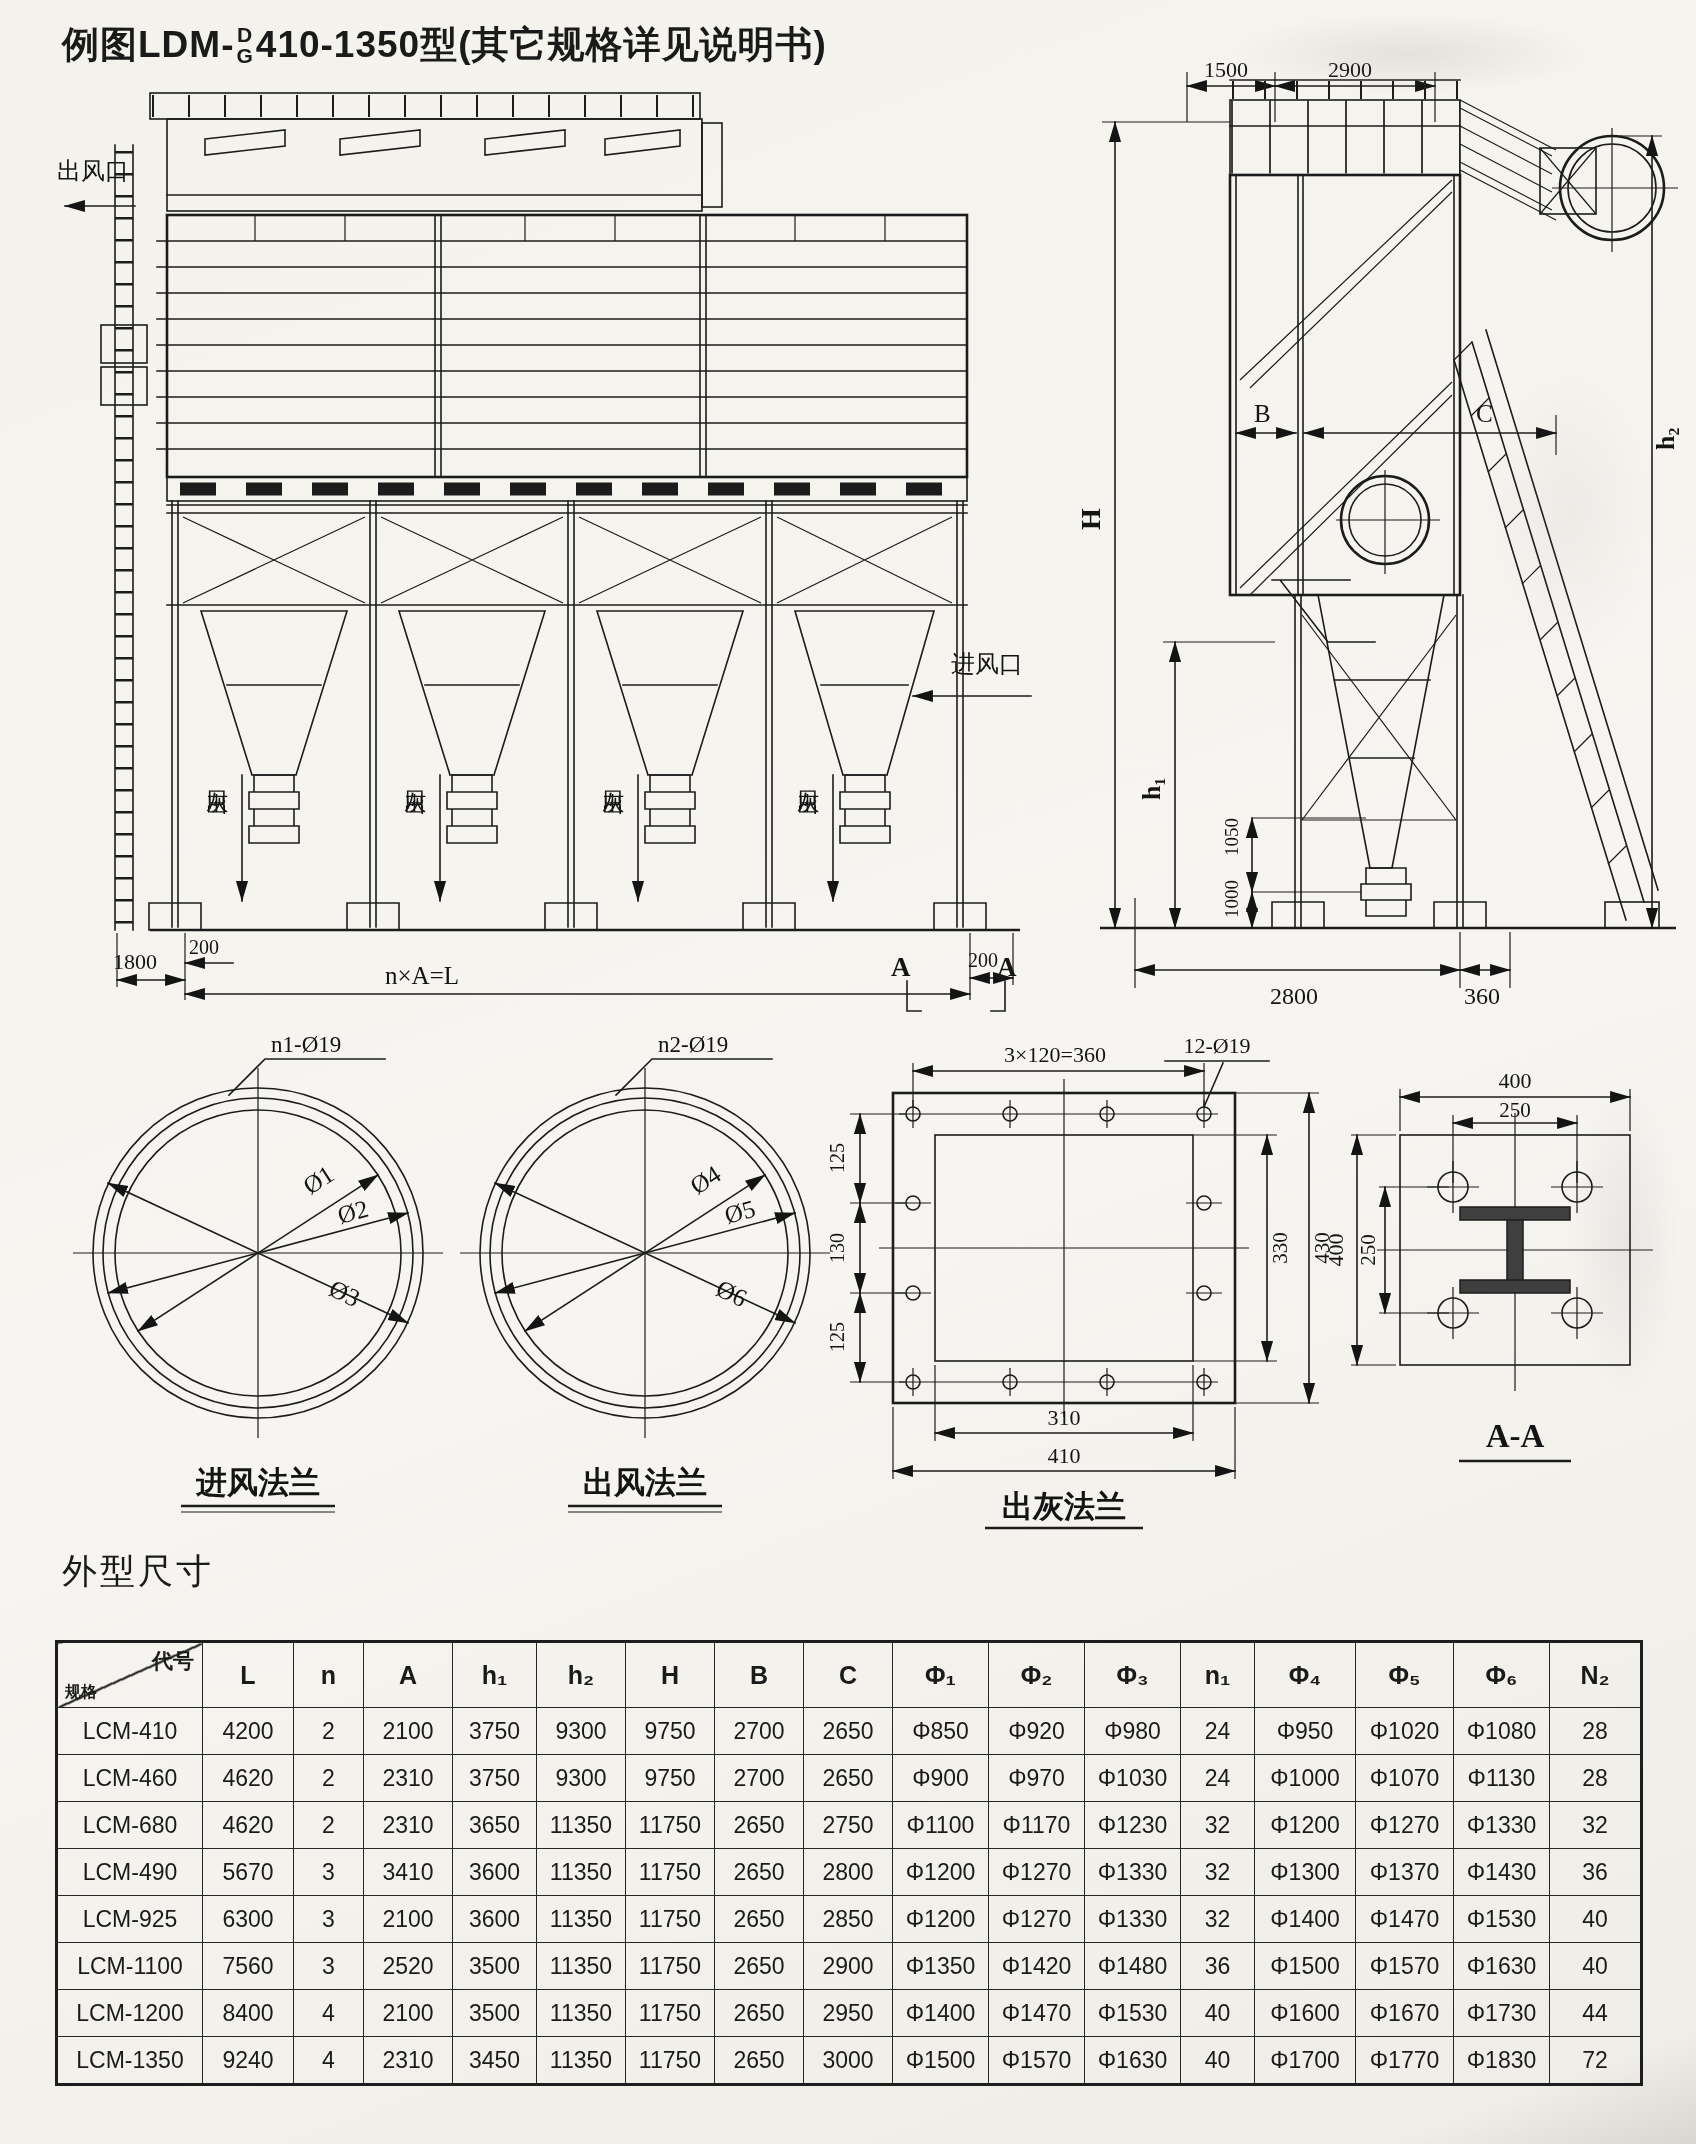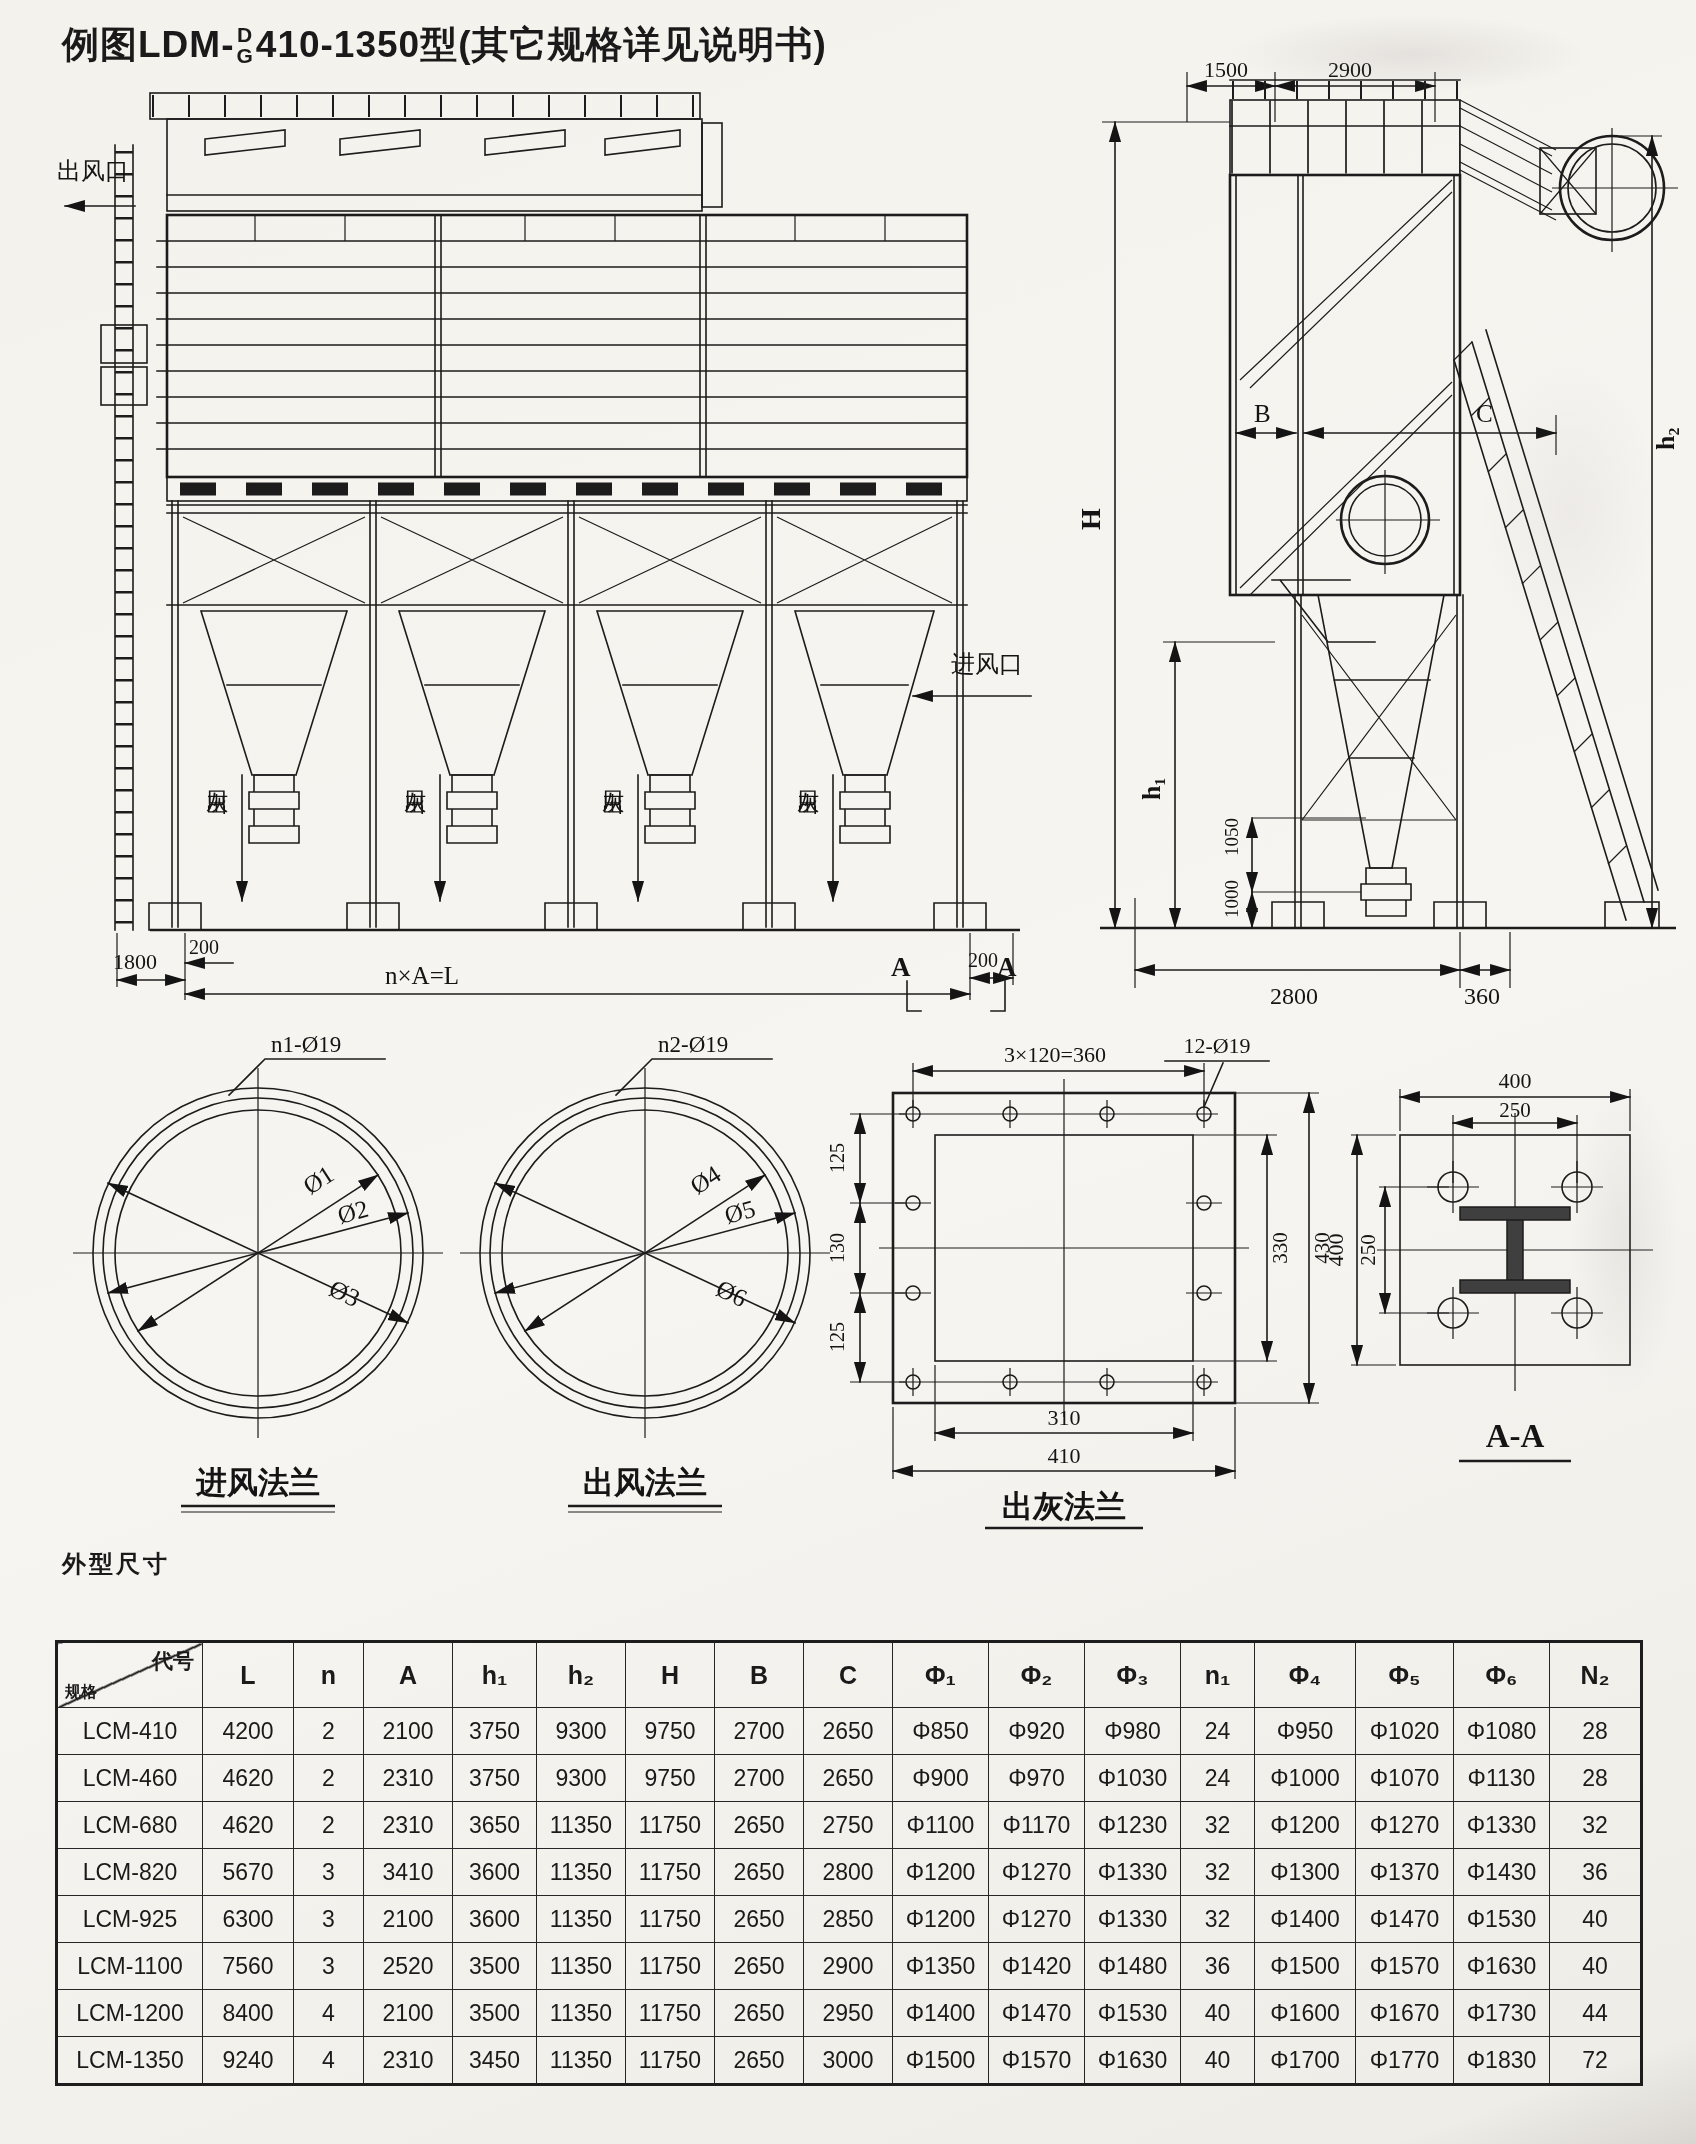--- a/index.html
+++ b/index.html
@@ -10,21 +10,21 @@
   svg .s{stroke:#1c1c1c;stroke-width:1.6;fill:none;stroke-linecap:square;}
   svg .sb{stroke:#1c1c1c;stroke-width:2.6;fill:none;}
   svg .sd{stroke:#1c1c1c;stroke-width:1.2;fill:none;}
   svg text{fill:#141414;font-family:"Liberation Serif",serif;}
   svg text.cn{font-family:"Liberation Sans",sans-serif;}
   svg text.vert{writing-mode:vertical-rl;text-orientation:upright;}
   .title{position:absolute;left:62px;top:20px;font-size:37px;font-weight:bold;letter-spacing:1px;
          display:flex;align-items:center;white-space:nowrap;text-align:center;}
   .stack{display:inline-flex;flex-direction:column;align-items:center;font-size:21px;line-height:1.0;
          margin:0 2px;font-weight:bold;}
-  .section-title{position:absolute;left:62px;top:1548px;font-size:24px;font-weight:bold;letter-spacing:3px;}
+  .section-title{position:absolute;left:62px;top:1548px;font-size:35px;font-weight:normal;letter-spacing:3px;}
   table.spec{position:absolute;left:55px;top:1640px;width:1586px;border-collapse:collapse;table-layout:fixed;
              background:transparent;}
   table.spec th,table.spec td{border:1.7px solid #262626;text-align:center;vertical-align:middle;
              font-family:"Liberation Sans",sans-serif;overflow:hidden;white-space:nowrap;}
   table.spec{border:3px solid #1d1d1d;}
   table.spec th{height:62px;font-size:25px;font-weight:600;}
   table.spec td{height:44px;font-size:23px;font-weight:400;}
   th.corner{position:relative;
     background:linear-gradient(to bottom right,transparent calc(50% - 1.1px),#262626 calc(50% - 1.1px),#262626 calc(50% + 1.1px),transparent calc(50% + 1.1px));}
   th.corner .ct{position:absolute;top:4px;right:8px;font-size:21px;font-weight:600;}
@@ -463,21 +463,21 @@
           <td>Φ1170</td>
           <td>Φ1230</td>
           <td>32</td>
           <td>Φ1200</td>
           <td>Φ1270</td>
           <td>Φ1330</td>
           <td>32</td>
         </tr>
 
         <tr>
-          <td>LCM-820</td>
+          <td>LCM-490</td>
           <td>5670</td>
           <td>3</td>
           <td>3410</td>
           <td>3600</td>
           <td>11350</td>
           <td>11750</td>
           <td>2650</td>
           <td>2800</td>
           <td>Φ1200</td>
           <td>Φ1270</td>

